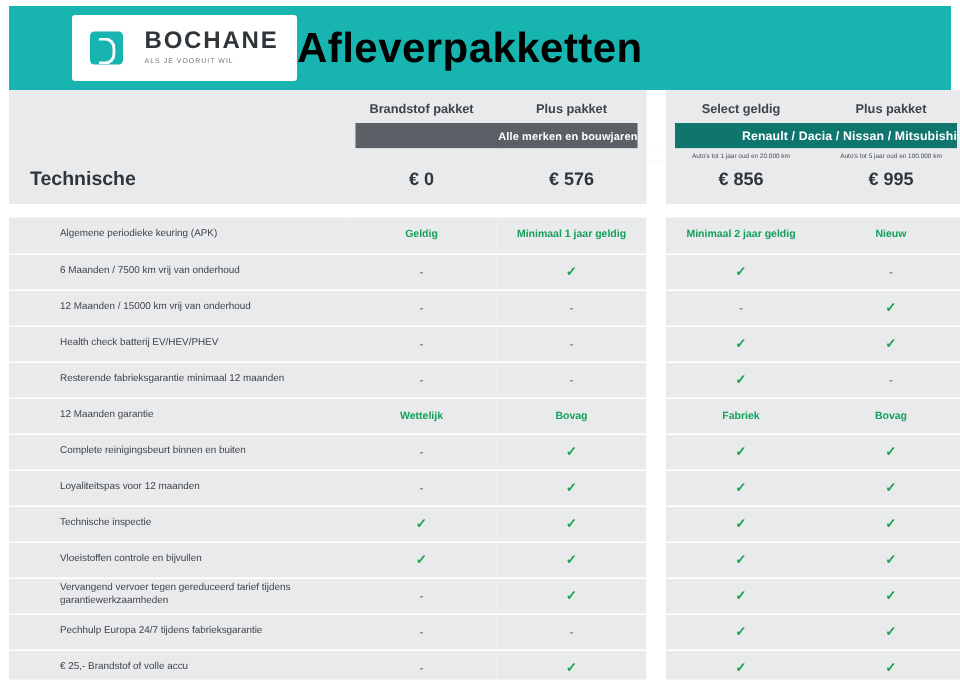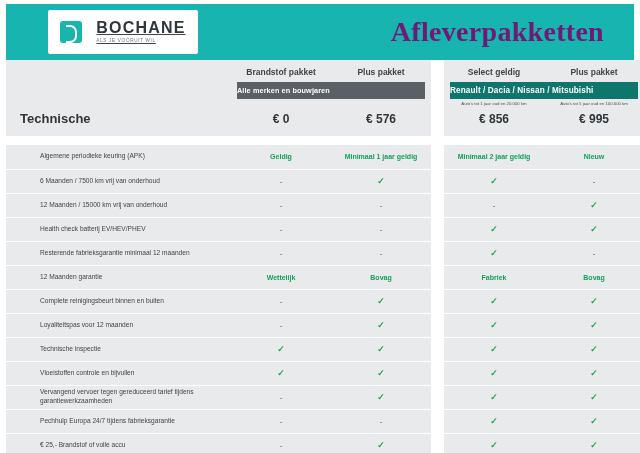--- a/index.html
+++ b/index.html
@@ -35,21 +35,20 @@
     background: #ffffff;
     border-radius: 2px;
     display: flex;
     align-items: center;
     justify-content: center;
   }
   .logo-inner {
     display: flex;
     align-items: center;
     gap: 14px;
-    text-decoration: underline;
   }
   .logo-mark {
     width: 22px; height: 22px;
     background: #18b4b0;
     border-radius: 3px;
     position: relative;
   }
   .logo-mark::before {
     content: "";
     position: absolute;
@@ -71,27 +70,26 @@
     color: #2f3538;
   }
   .logo-tag {
     font-size: 4.6px;
     letter-spacing: 0.7px;
     color: #6a7277;
     margin-top: 3px;
   }
   .header-title {
     flex: 1;
-    text-align: right;
-    color: #701a75;
+    text-align: left;
+    color: #000000;
     font-size: 28px;
     font-weight: bold;
     letter-spacing: 0.3px;
     margin-right: 30px;
-    font-family: Liberation Serif, serif;
   }
 
   
   table.pkg {
     width: 100%;
     border-collapse: collapse;
     table-layout: fixed;
   }
   col.c-feature { width: 225px; }
   col.c-col     { width: 100px; }
@@ -107,21 +105,21 @@
     font-size: 8.5px;
     font-weight: bold;
     color: #3f4448;
     padding: 7px 0 5px 0;
   }
   .grp-bar {
     background: #5a6065;
     color: #ffffff;
     font-size: 7.3px;
     font-weight: bold;
-    text-align: left;
+    text-align: right;
     padding: 4px 0;
     letter-spacing: .1px;
   }
   .grp-bar.teal {
     background: #0f766e;
     font-size: 8.2px;
   }
   .grp-sub {
     text-align: center;
     font-size: 4.3px;

